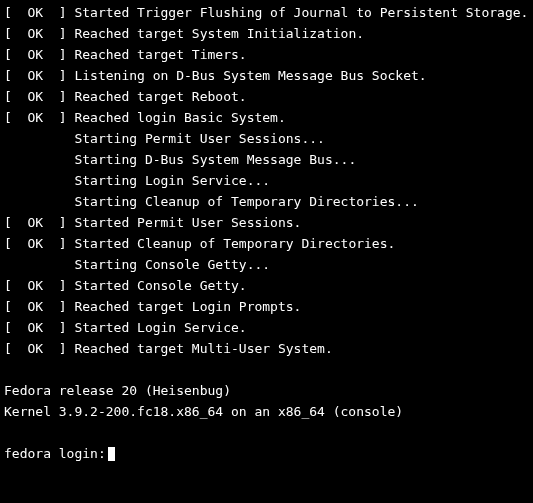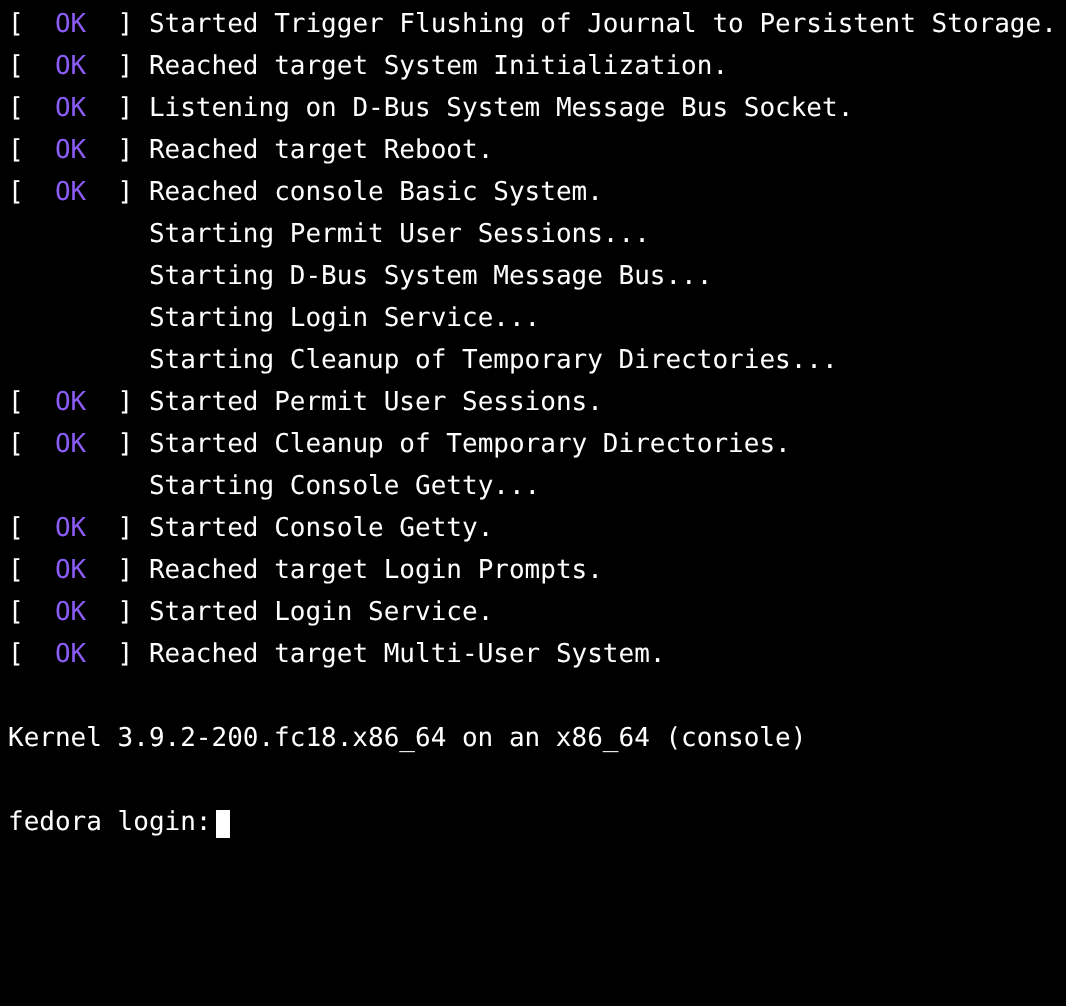--- a/index.html
+++ b/index.html
@@ -14,50 +14,52 @@
     height: 503px;
     overflow: hidden;
   }
   .screen {
     padding: 2px 4px;
   }
   .line {
     white-space: pre;
   }
   .ok {
-    color: #8b5cf6;
+    color: #ffffff;
   }
   .cursor {
     display: inline-block;
     width: 7px;
     height: 14px;
     background: #fff;
     vertical-align: text-bottom;
     margin-left: 2px;
   }
 </style>
 </head>
 <body>
 
 <div class="screen">
   <div id="log">
       <div class="line">[  <span class="ok">OK</span>  ] <span>Started Trigger Flushing of Journal to Persistent Storage.</span></div>
       <div class="line">[  <span class="ok">OK</span>  ] <span>Reached target System Initialization.</span></div>
+      <div class="line">[  <span class="ok">OK</span>  ] <span>Reached target Timers.</span></div>
       <div class="line">[  <span class="ok">OK</span>  ] <span>Listening on D-Bus System Message Bus Socket.</span></div>
       <div class="line">[  <span class="ok">OK</span>  ] <span>Reached target Reboot.</span></div>
-      <div class="line">[  <span class="ok">OK</span>  ] <span>Reached console Basic System.</span></div>
+      <div class="line">[  <span class="ok">OK</span>  ] <span>Reached login Basic System.</span></div>
       <div class="line">         <span>Starting Permit User Sessions...</span></div>
       <div class="line">         <span>Starting D-Bus System Message Bus...</span></div>
       <div class="line">         <span>Starting Login Service...</span></div>
       <div class="line">         <span>Starting Cleanup of Temporary Directories...</span></div>
       <div class="line">[  <span class="ok">OK</span>  ] <span>Started Permit User Sessions.</span></div>
       <div class="line">[  <span class="ok">OK</span>  ] <span>Started Cleanup of Temporary Directories.</span></div>
       <div class="line">         <span>Starting Console Getty...</span></div>
       <div class="line">[  <span class="ok">OK</span>  ] <span>Started Console Getty.</span></div>
       <div class="line">[  <span class="ok">OK</span>  ] <span>Reached target Login Prompts.</span></div>
       <div class="line">[  <span class="ok">OK</span>  ] <span>Started Login Service.</span></div>
       <div class="line">[  <span class="ok">OK</span>  ] <span>Reached target Multi-User System.</span></div>
     </div>
   <div class="line">&nbsp;</div>
+  <div class="line">Fedora release 20 (Heisenbug)</div>
   <div class="line">Kernel 3.9.2-200.fc18.x86_64 on an x86_64 (console)</div>
   <div class="line">&nbsp;</div>
   <div class="line"><span>fedora login:</span><span class="cursor"></span></div>
 </div>
 
 </body></html>

